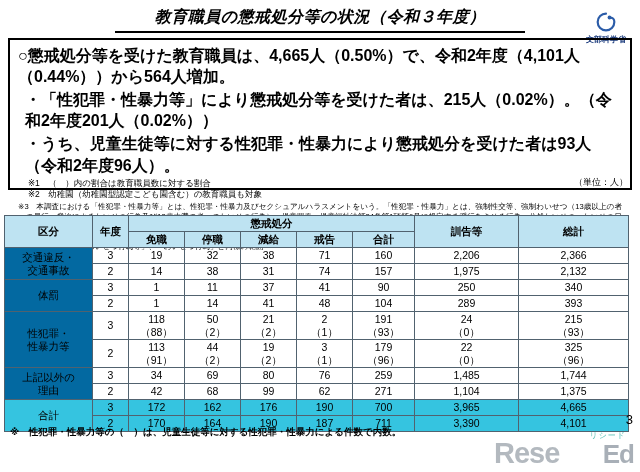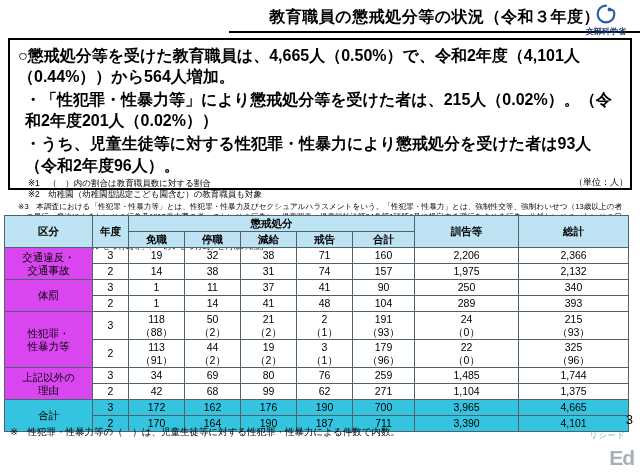--- a/index.html
+++ b/index.html
@@ -3,28 +3,28 @@
 <meta charset="utf-8">
 <style>
   html,body{margin:0;padding:0;}
   body{
     width:640px;height:472px;position:relative;overflow:hidden;
     background:#ffffff;font-family:"Liberation Sans","DejaVu Sans",sans-serif;color:#000;
   }
   .slide{position:absolute;inset:0;}
 
   
-  .title-wrap{text-align:right;margin-top:7px;}
+  .title-wrap{text-align:center;margin-top:7px;font-style:italic;}
   .title{
     display:inline-block;font-size:16px;font-weight:bold;margin:0;
     border-bottom:2.5px solid #000;padding:0 40px 3px;letter-spacing:.5px;
   }
 
   
-  .mext{position:absolute;top:4px;right:8px;width:52px;text-align:center;line-height:1;}
+  .mext{position:absolute;top:12px;right:8px;width:52px;text-align:center;line-height:1;}
   .mext-text{font-size:8px;font-weight:bold;color:#1a3a7c;margin-top:1px;white-space:nowrap;}
 
   
   .summary-box{
     position:absolute;top:38px;left:8px;right:8px;height:152px;box-sizing:border-box;
     border:2px solid #000;padding:5px 8px 4px;
   }
   .bullet{margin:0 0 2px;font-size:16px;font-weight:bold;line-height:1.32;}
   .bullet.sub{padding-left:7px;}
   .note-sm{margin:1px 0 0;font-size:8.5px;line-height:1.25;padding-left:10px;}
@@ -39,31 +39,31 @@
     margin-top:10px;
   }
   .disc th,.disc td{
     border:1px solid #51626f;font-size:10.5px;text-align:center;vertical-align:middle;
     padding:0 3px;line-height:1.18;white-space:pre-line;overflow:hidden;
   }
   .disc th{background:#bee3f2;font-weight:bold;}
   .disc thead tr{height:16px;}
   tr.r-norm{height:16px;}
   tr.r-tall{height:28px;}
-  td.cat{background:#d946ef;}
+  td.cat{background:#0369a1;}
   tr.total-r td{background:#35c4e0;}
 
-  .footnote{position:absolute;top:426px;left:10px;font-size:9.5px;}
+  .footnote{position:absolute;top:426px;left:10px;font-size:9.5px;font-weight:bold;}
   .page-num{position:absolute;top:412px;right:7px;font-size:13px;}
 
   
   .reseed{position:absolute;right:6px;bottom:2px;width:140px;height:34px;opacity:.85;}
   .reseed-kana{position:absolute;top:-6px;right:8px;font-size:8px;color:#3fb5ab;letter-spacing:1px;}
   .reseed-main{position:absolute;left:0;bottom:0;font-size:29px;font-weight:bold;color:#a6adb4;letter-spacing:-1px;}
-  .reseed-ed{position:absolute;right:0;bottom:0;font-size:21px;font-weight:bold;color:#9aa2ab;letter-spacing:-1px;}
+  .reseed-ed{position:absolute;right:0;bottom:0;font-size:26px;font-weight:bold;color:#9aa2ab;letter-spacing:-1px;}
 </style>
 </head>
 <body>
 
 <div class="slide">
 
   <div class="title-wrap">
     <h1 class="title">教育職員の懲戒処分等の状況（令和３年度）</h1>
   </div>
 
@@ -238,16 +238,17 @@
         <td>4,101</td>
       </tr>
     </tbody>
   </table>
 
   <div class="footnote">※　性犯罪・性暴力等の（　）は、児童生徒等に対する性犯罪・性暴力による件数で内数。</div>
   <div class="page-num">3</div>
 
   <div class="reseed">
     <span class="reseed-kana">リシード</span>
+    <span class="reseed-main">Rese</span>
     <span class="reseed-ed">Ed</span>
   </div>
 
 </div>
 
 </body></html>

